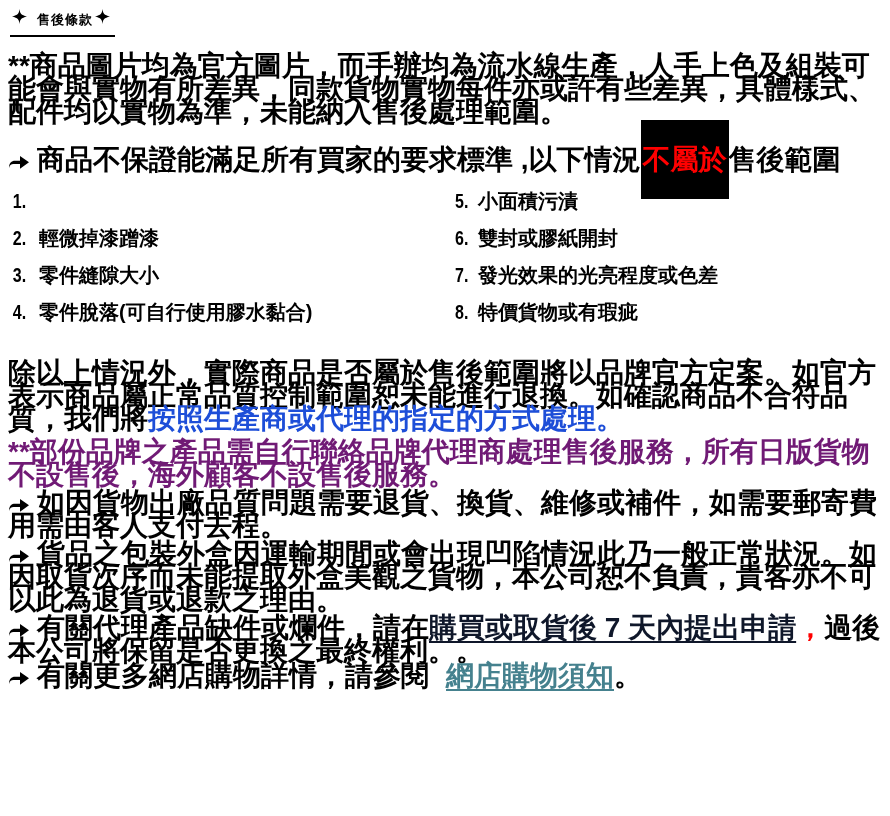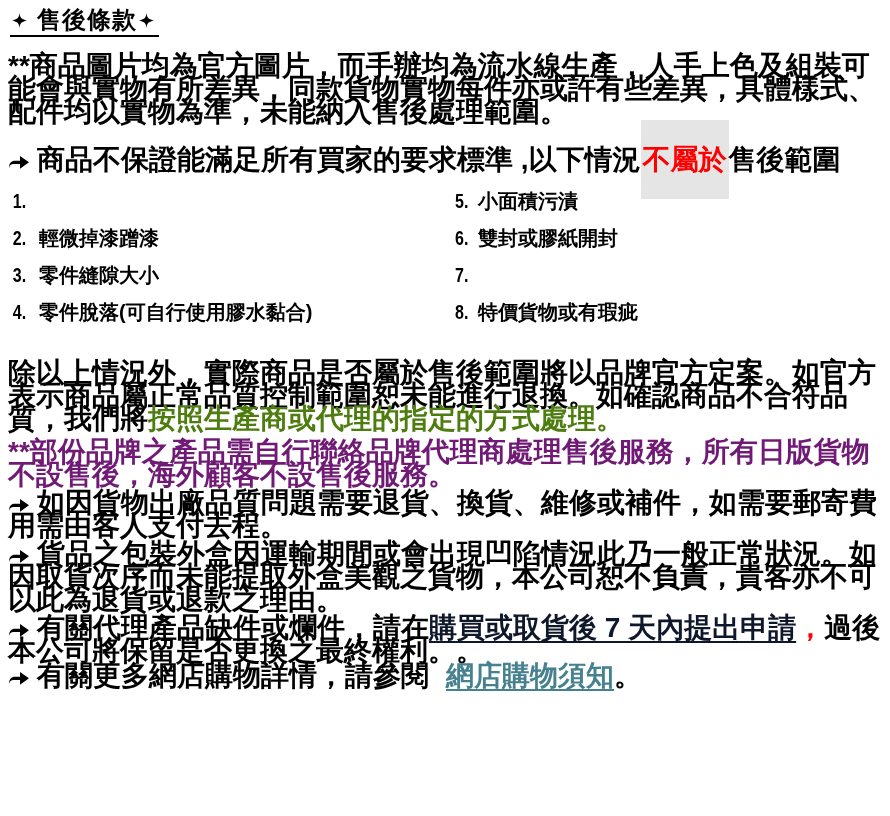--- a/index.html
+++ b/index.html
@@ -8,42 +8,42 @@
     width:890px; height:816px; overflow:hidden;
     background:#ffffff;
     font-family:"Liberation Sans", sans-serif;
     font-weight:700; color:#000;
     padding:0 8px;
   }
   .title {
     display:inline-flex; align-items:center;
     margin:8px 0 0 2px; padding:0 3px 3px 0;
     border-bottom:2px solid #000;
-    font-size:24px; line-height:24px;
+    font-size:13px; line-height:24px;
   }
   .title .star-icon { margin:0 2px; }
   .title .star-icon:first-child { margin-right:10px; }
   .title .title-text { letter-spacing:1px; }
   p { margin:0; font-size:28px; line-height:23px; }
   .intro   { margin-top:17px; }
   .notice  { margin-top:25px; }
-  .highlight { background:#e5e5e5; color:#ff0000; padding:24px 2px; }
+  .highlight { background:#000000; color:#ff0000; padding:24px 2px; }
   .exclusions {
     margin-top:12px;
     display:grid; grid-template-columns:447px 1fr;
     grid-auto-flow:column; grid-template-rows:repeat(4, 37px);
   }
   .excl-item { display:flex; font-size:20px; line-height:37px; }
   .excl-item .num {
     flex:0 0 31px; padding-left:6px;
     transform:scaleX(.8); transform-origin:left center;
   }
   .excl-item.right-col .num { flex-basis:23px; padding-left:0; }
   .decision   { margin-top:30px; }
-  .gray-text  { color:#4d7c0f; }
+  .gray-text  { color:#1d4ed8; }
   .brand-note { margin-top:10px; color:#701a75; }
   .arrow-p    { margin-top:5px; }
   .more-info  { margin-top:2px; }
   .arrow-icon { display:inline-block; margin-right:7px; }
   .arrow-icon svg { vertical-align:-1px; }
   .deadline {
     color:#0f172a; text-decoration:underline;
     text-decoration-thickness:2px; text-underline-offset:4px;
   }
   .red-comma { color:#ff0000; }
@@ -101,20 +101,21 @@
   <div class="excl-item right-col">
       <span class="num">5.</span>
       <span class="text">小面積污漬</span>
     </div>
   <div class="excl-item right-col">
       <span class="num">6.</span>
       <span class="text">雙封或膠紙開封</span>
     </div>
   <div class="excl-item right-col">
       <span class="num">7.</span>
+      <span class="text">發光效果的光亮程度或色差</span>
     </div>
   <div class="excl-item right-col">
       <span class="num">8.</span>
       <span class="text">特價貨物或有瑕疵</span>
     </div>
 </div>
 
 <p class="decision">
   <span>除以上情況外，實際商品是否屬於售後範圍將以品牌官方定案。如官方表示商品屬正常品質控制範圍恕未能進行退換。如確認商品不合符品質，我們將</span><span class="gray-text">按照生產商或代理的指定的方式處理。</span>
 </p>

